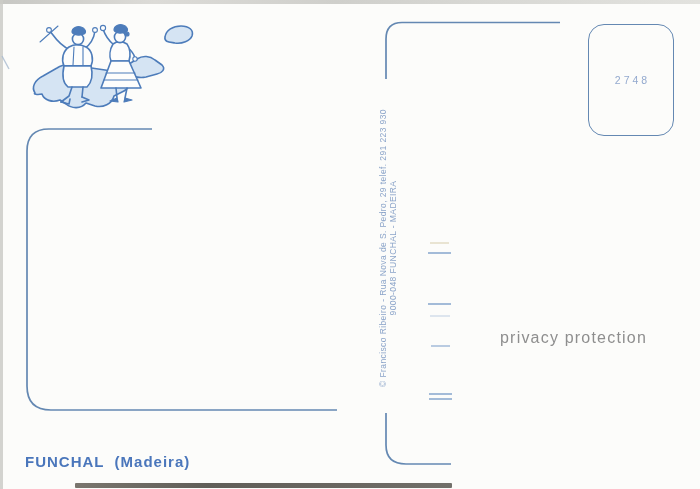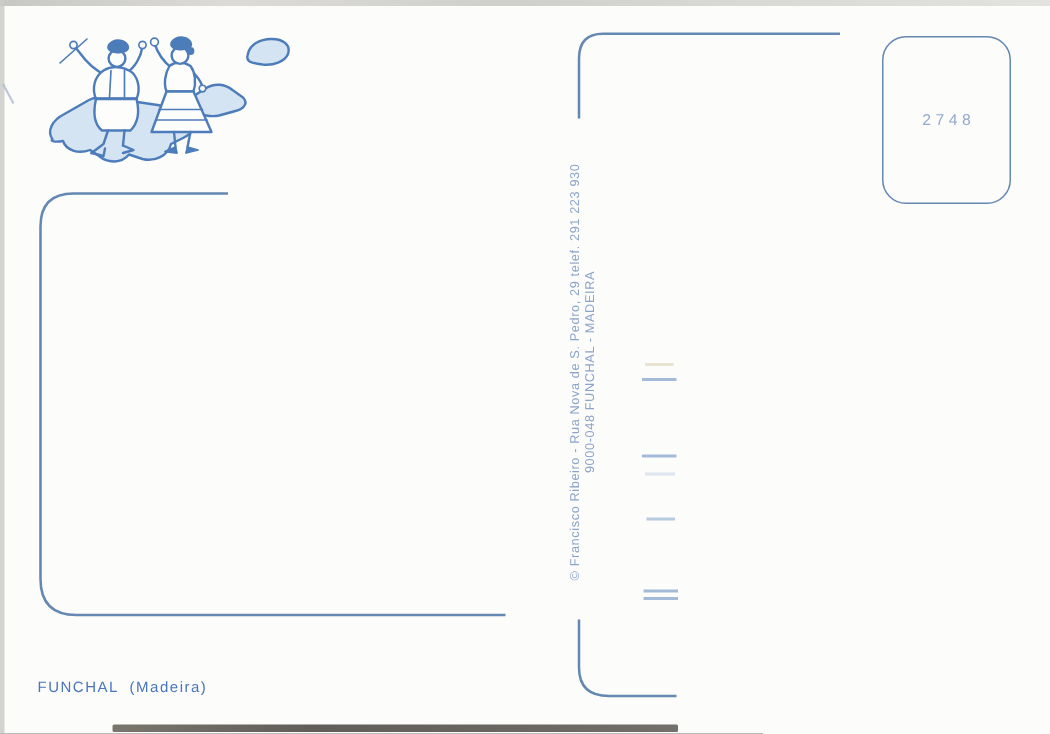--- a/index.html
+++ b/index.html
@@ -43,21 +43,21 @@
   .stub.s2{left:428px;top:303px;width:23px;}
   .stub.s2b{left:430px;top:315px;width:20px;opacity:.35;}
   .stub.s3{left:431px;top:345px;width:19px;opacity:.75;}
   .stub.s4a{left:429px;top:393px;width:23px;}
   .stub.s4b{left:429px;top:398px;width:23px;}
   
   .watermark{position:absolute;left:486px;top:331px;width:175px;text-align:center;
     color:var(--watermark_gray,#8e8e8e);font-size:16px;line-height:13.5px;letter-spacing:1.2px;}
   
   .caption{position:absolute;left:25px;top:453px;color:var(--caption_blue,#4a76bb);
-    font-size:10px;letter-spacing:1px;white-space:pre;}
+    font-size:15px;letter-spacing:1px;white-space:pre;font-weight:bold;}
 </style>
 </head>
 <body>
 
 <div class="postcard">
 
   <div class="edge-top"></div>
   <div class="edge-left"></div>
   <div class="edge-bottom"></div>
 
@@ -126,17 +126,18 @@
 
   <div class="stub s1b"></div>
   <div class="stub s1"></div>
   <div class="stub s2"></div>
   <div class="stub s2b"></div>
   <div class="stub s3"></div>
   <div class="stub s4a"></div>
   <div class="stub s4b"></div>
 
   <div class="watermark">
+    <div>privacy protection</div>
   </div>
 
   <div class="caption">FUNCHAL  (Madeira)</div>
 
 </div>
 
 </body></html>

